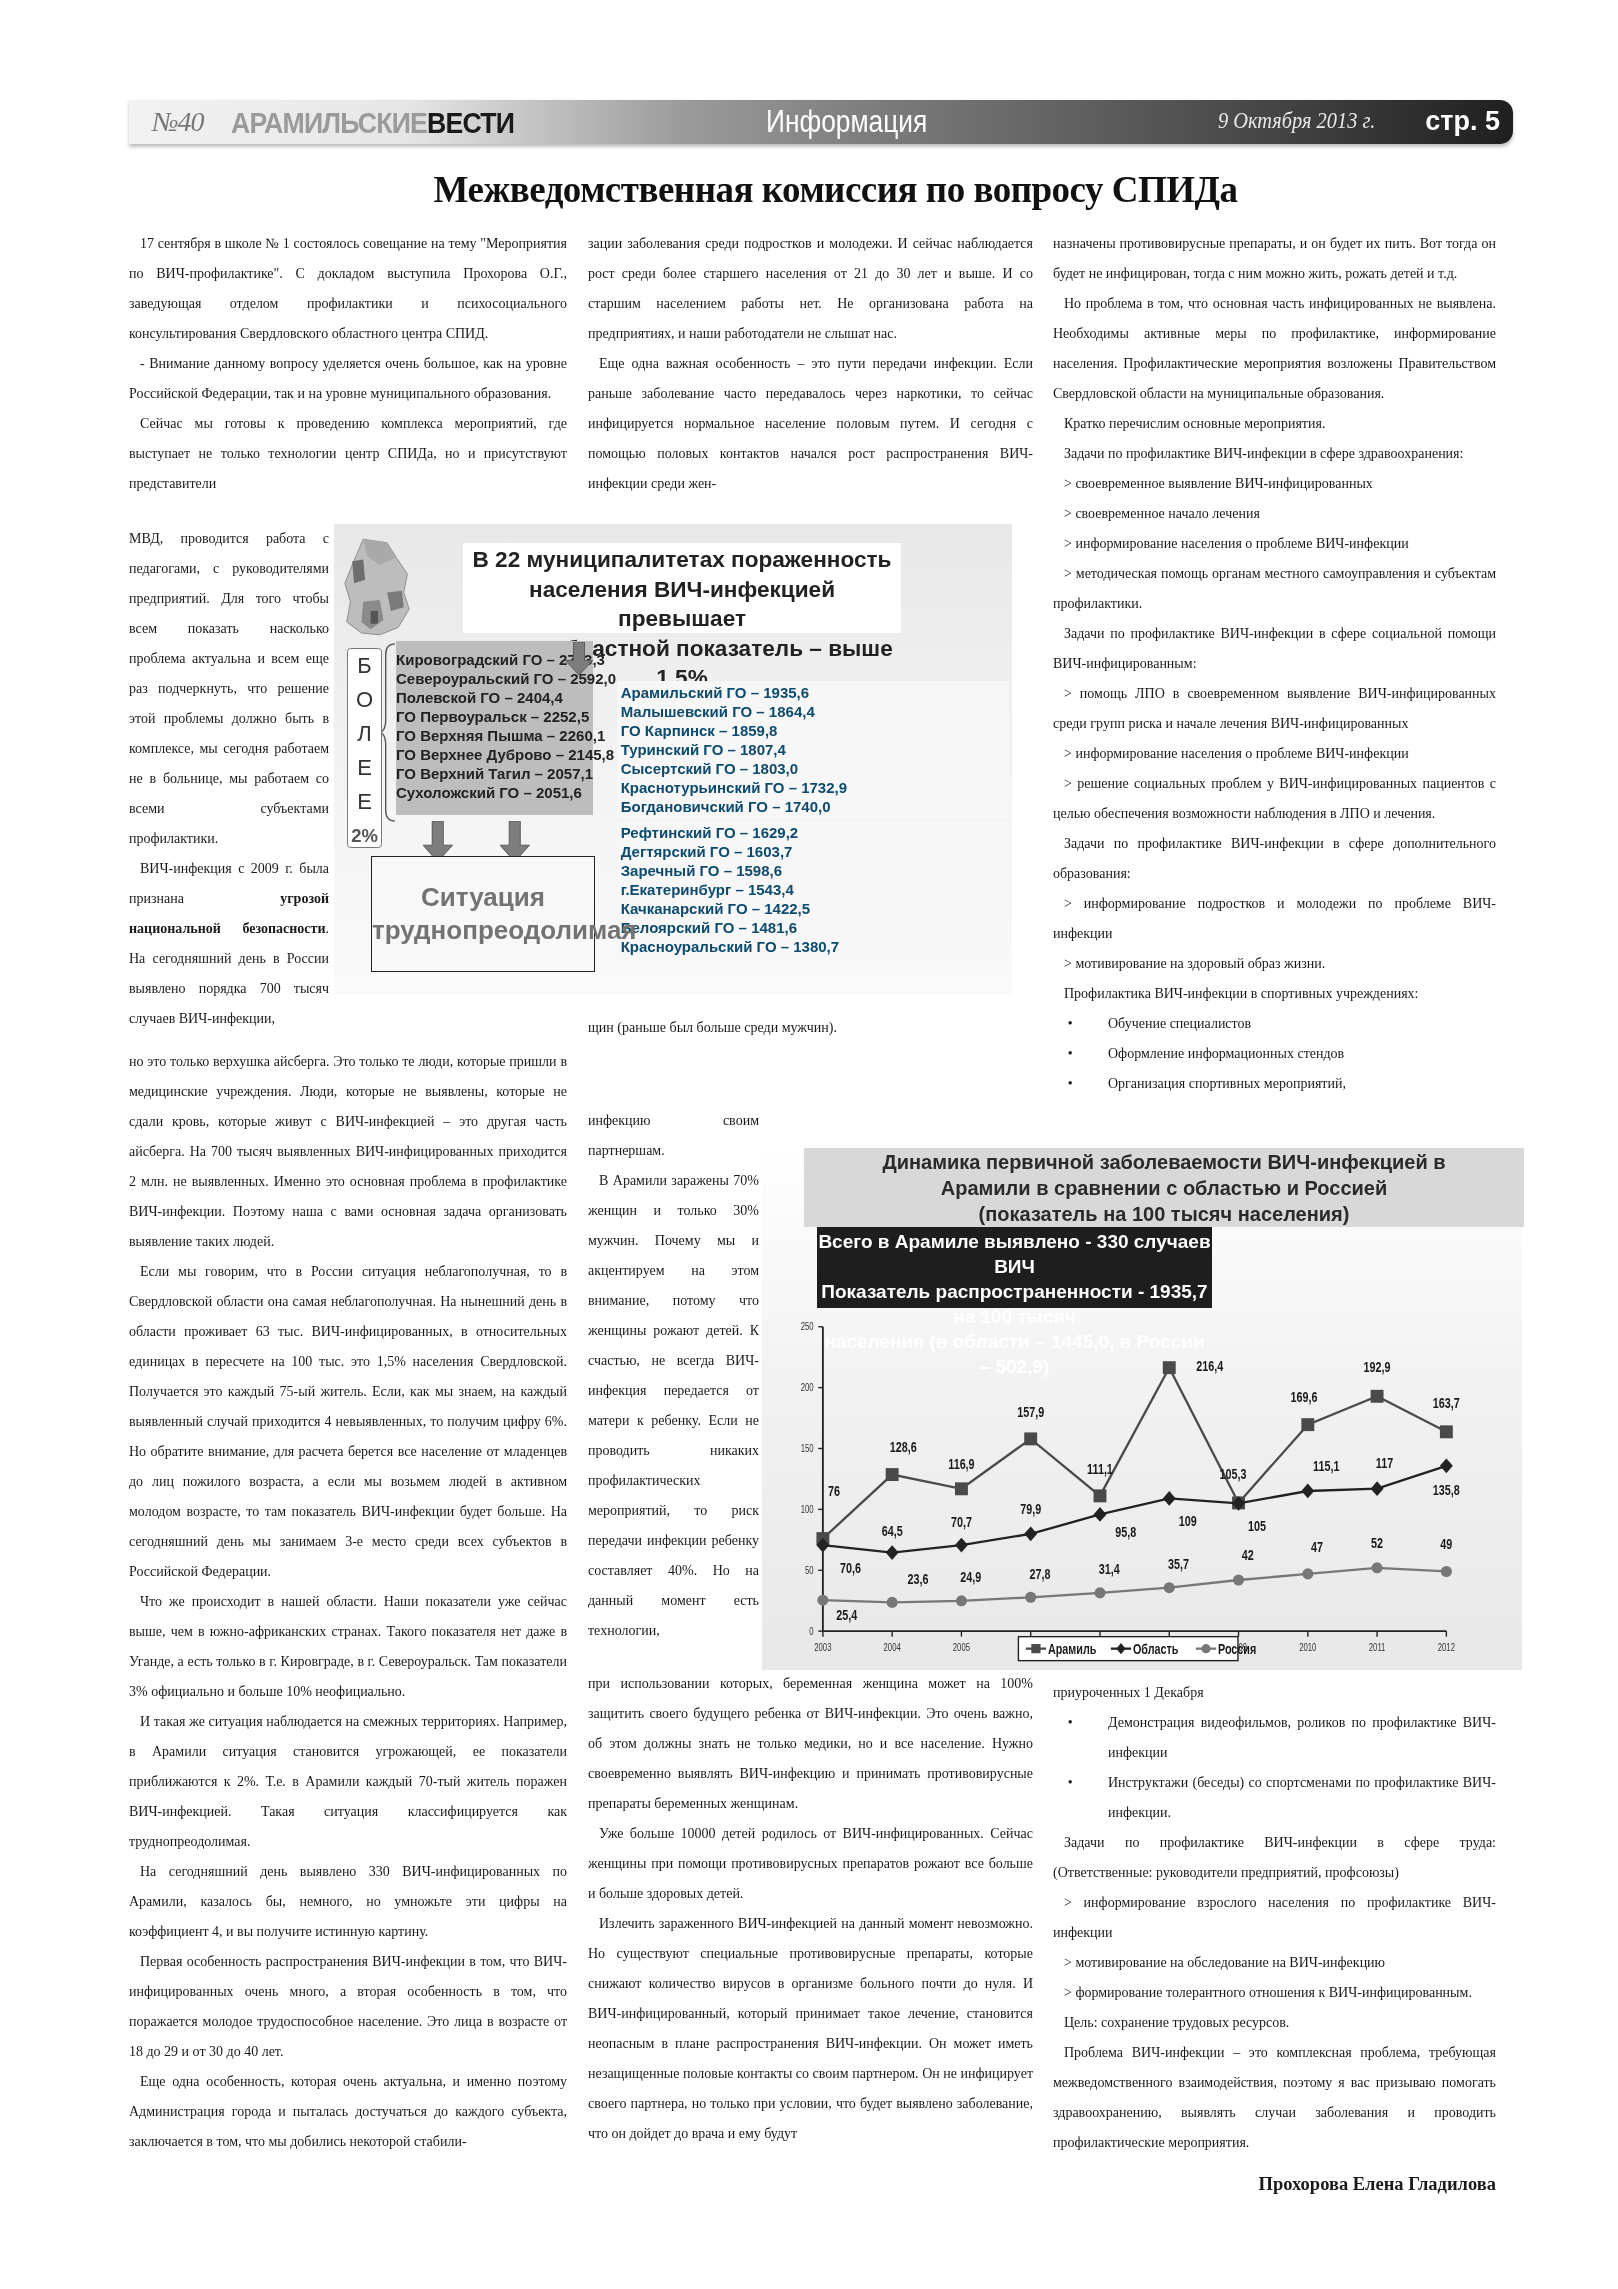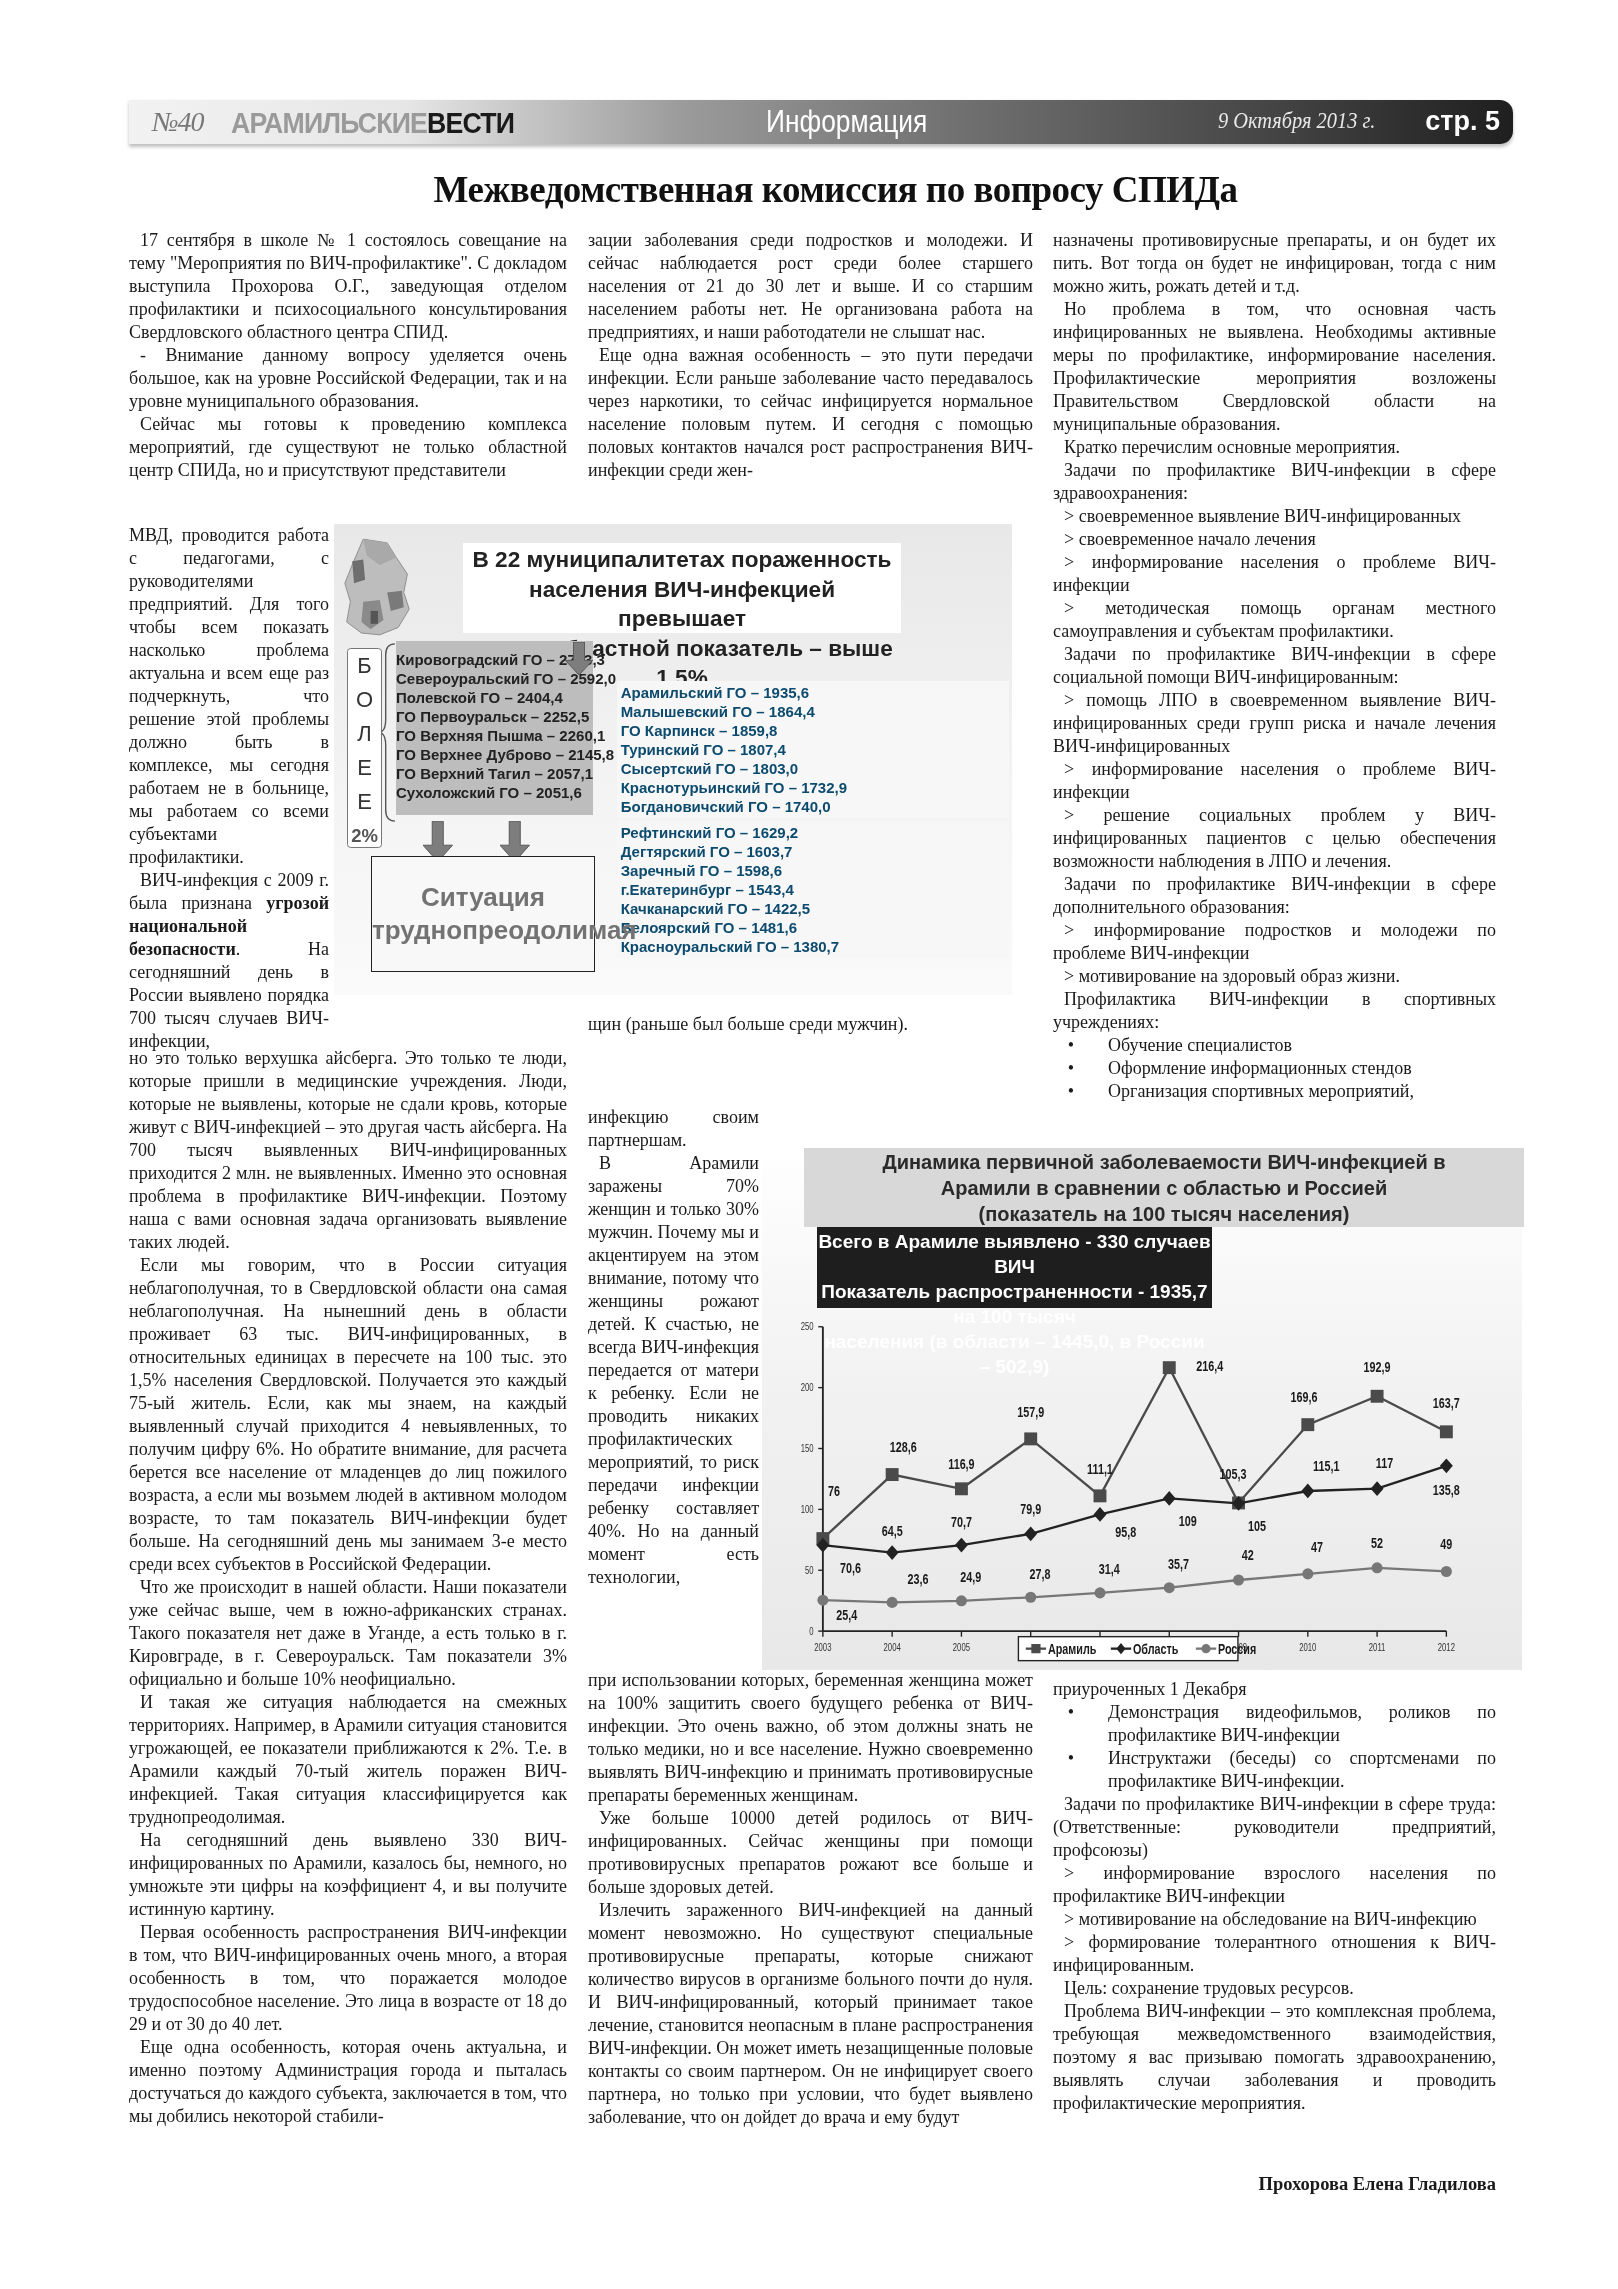--- a/index.html
+++ b/index.html
@@ -8,21 +8,21 @@
     background: linear-gradient(to right, #f2f2f2 0%, #e6e6e6 20%, #9b9b9b 40%, #7a7a7a 55%, #4a4a4a 80%, #1f1f1f 100%);
     border-radius: 0 13px 13px 0; box-shadow: 0 2.8px 3.7px rgba(0,0,0,0.25); }
   .mh-issue { position: absolute; left: 23px; top: 5.5px; font-family: "Liberation Serif", serif; font-style: italic; font-size: 28px; color: #777; letter-spacing: -0.9px; }
   .mh-brand { position: absolute; left: 102px; top: 7.4px; font-family: "Liberation Sans", sans-serif; font-size: 29px; font-weight: bold; color: #9a9a9a; letter-spacing: -0.9px; transform: scaleX(0.92); transform-origin: left; }
   .mh-brand b { color: #1a1a1a; }
   .mh-section { position: absolute; left: 637px; top: 3.7px; font-family: "Liberation Sans", sans-serif; font-size: 31px; color: #ffffff; letter-spacing: 0; transform: scaleX(0.85); transform-origin: left; font-weight: 300; }
   .mh-date { position: absolute; left: 1089px; top: 7.4px; font-family: "Liberation Serif", serif; font-style: italic; font-size: 24px; color: #e8e8e8; transform: scaleX(0.85); transform-origin: left; }
   .mh-page { position: absolute; right: 13px; top: 5.5px; font-family: "Liberation Sans", sans-serif; font-weight: bold; font-size: 27px; color: #ffffff; }
   .headline { position: absolute; left: 0; width: 1619px; top: 168px; text-align: center; font-family: "Liberation Serif", serif; font-weight: bold; font-size: 37px; color: #111; letter-spacing: -0.5px; margin-left: 26px; }
 
-  .col { position: absolute; font-size: 18px; line-height: 23px; text-align: justify; hyphens: manual; }
+  .col { position: absolute; font-size: 14px; line-height: 30px; text-align: justify; hyphens: manual; }
   .col p { margin: 0; text-indent: 11px; }
   .col p.noind { text-indent: 0; }
   .col .bul { display: flex; text-indent: 0; }
   .col .bul .dot { width: 55px; padding-left: 14.8px; box-sizing: border-box; }
   .c1a { left: 129px; top: 229px; width: 438px; }
   .c1b { left: 129px; top: 524px; width: 200px; }
   .c1c { left: 129px; top: 1047px; width: 438px; }
   .c2a { left: 588px; top: 229px; width: 445px; }
   .c2b { left: 588px; top: 1013px; width: 445px; }
   .c2c { left: 588px; top: 1180px; width: 171px; }
@@ -71,21 +71,21 @@
   <span class="mh-section">Информация</span>
   <span class="mh-date">9 Октября 2013 г.</span>
   <span class="mh-page">стр. 5</span>
 </div>
 
 <div class="headline">Межведомственная комиссия по вопросу СПИДа</div>
 
 <div class="col c1a">
   <p>17 сентября в школе № 1 состоялось совещание на тему "Мероприятия по ВИЧ-профилактике". С докладом выступила Прохорова О.Г., заведующая отделом профилактики и психосоциального консультирования Свердловского областного центра СПИД.</p>
   <p>- Внимание данному вопросу уделяется очень большое, как на уровне Российской Федерации, так и на уровне муниципального образования.</p>
-  <p>Сейчас мы готовы к проведению комплекса мероприятий, где  существуют не только областной центр СПИДа, но и присутствуют представители</p>
+  <p>Сейчас мы готовы к проведению комплекса мероприятий, где  выступает не только технологии центр СПИДа, но и присутствуют представители</p>
 </div>
 <div class="col c1b">
   <p class="noind">МВД, проводится работа с педагогами, с руководителями предприятий. Для того чтобы всем показать насколько проблема актуальна и всем еще раз подчеркнуть, что решение этой проблемы должно быть в комплексе, мы сегодня работаем не в больнице, мы работаем со всеми субъектами профилактики.</p>
   <p><span>ВИЧ-инфекция с 2009 г. была признана </span><b>угрозой национальной безопасности</b><span>. На сегодняшний день в России выявлено порядка 700 тысяч случаев ВИЧ-инфекции,</span></p>
 </div>
 <div class="col c1c">
   <p class="noind">но это только верхушка айсберга.  Это только те люди, которые пришли в медицинские учреждения. Люди, которые не выявлены, которые не сдали кровь, которые живут с ВИЧ-инфекцией – это другая часть айсберга. На 700 тысяч выявленных ВИЧ-инфицированных приходится 2 млн. не выявленных. Именно это основная проблема в профилактике ВИЧ-инфекции. Поэтому наша с вами основная задача организовать выявление таких людей.</p>
   <p>Если мы говорим, что в России ситуация неблагополучная, то в Свердловской области она самая неблагополучная. На нынешний день  в области проживает 63 тыс. ВИЧ-инфицированных, в относительных единицах в пересчете на 100 тыс. это 1,5% населения Свердловской. Получается это каждый 75-ый житель. Если, как мы знаем, на каждый выявленный случай приходится 4 невыявленных, то получим цифру 6%. Но обратите внимание, для расчета берется все население от младенцев до лиц пожилого возраста, а если мы возьмем людей в активном молодом возрасте, то там показатель ВИЧ-инфекции будет больше. На сегодняшний день мы занимаем 3-е место среди всех субъектов в Российской Федерации.</p>
   <p>Что же происходит в нашей области. Наши показатели уже сейчас выше, чем в южно-африканских странах. Такого показателя нет даже в Уганде, а есть только в г. Кировграде, в г. Североуральск. Там показатели 3% официально и больше 10% неофициально.</p>
   <p>И такая же ситуация наблюдается на смежных территориях. Например, в Арамили ситуация становится угрожающей, ее показатели приближаются к 2%. Т.е. в Арамили каждый 70-тый житель поражен ВИЧ-инфекцией. Такая ситуация классифицируется как труднопреодолимая.</p>

